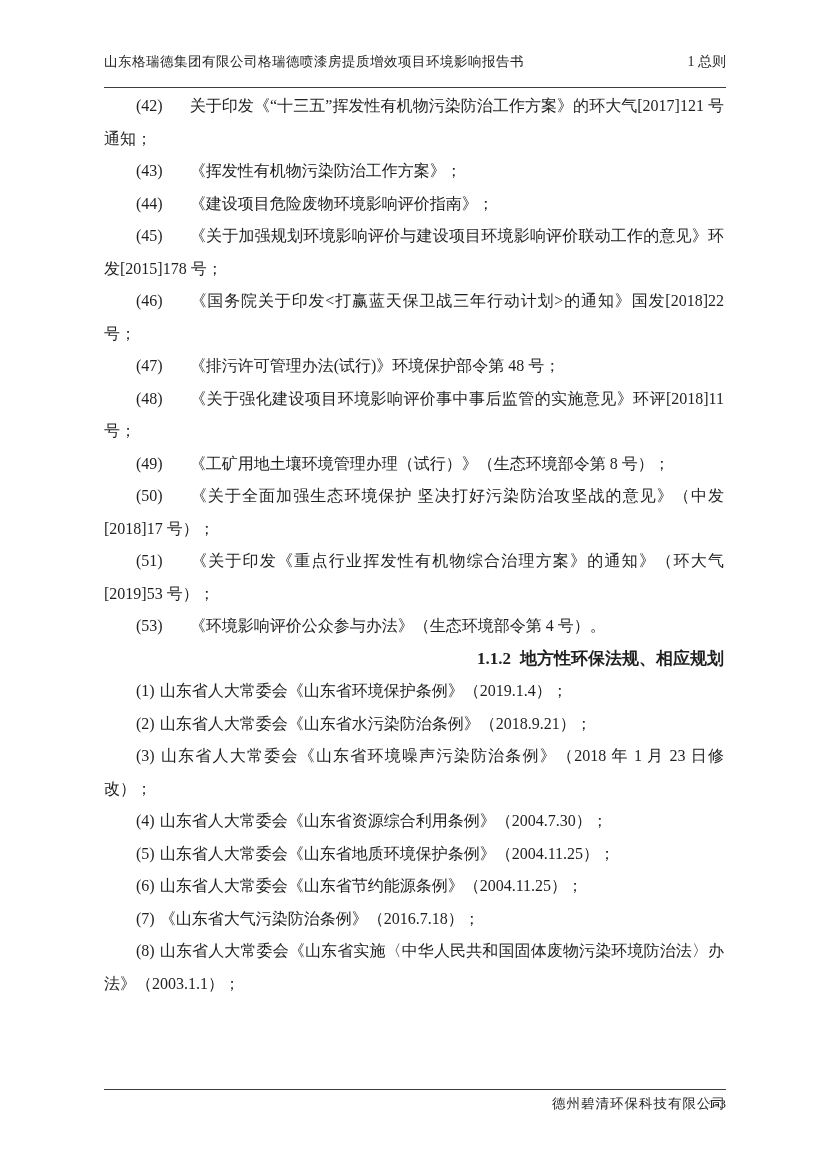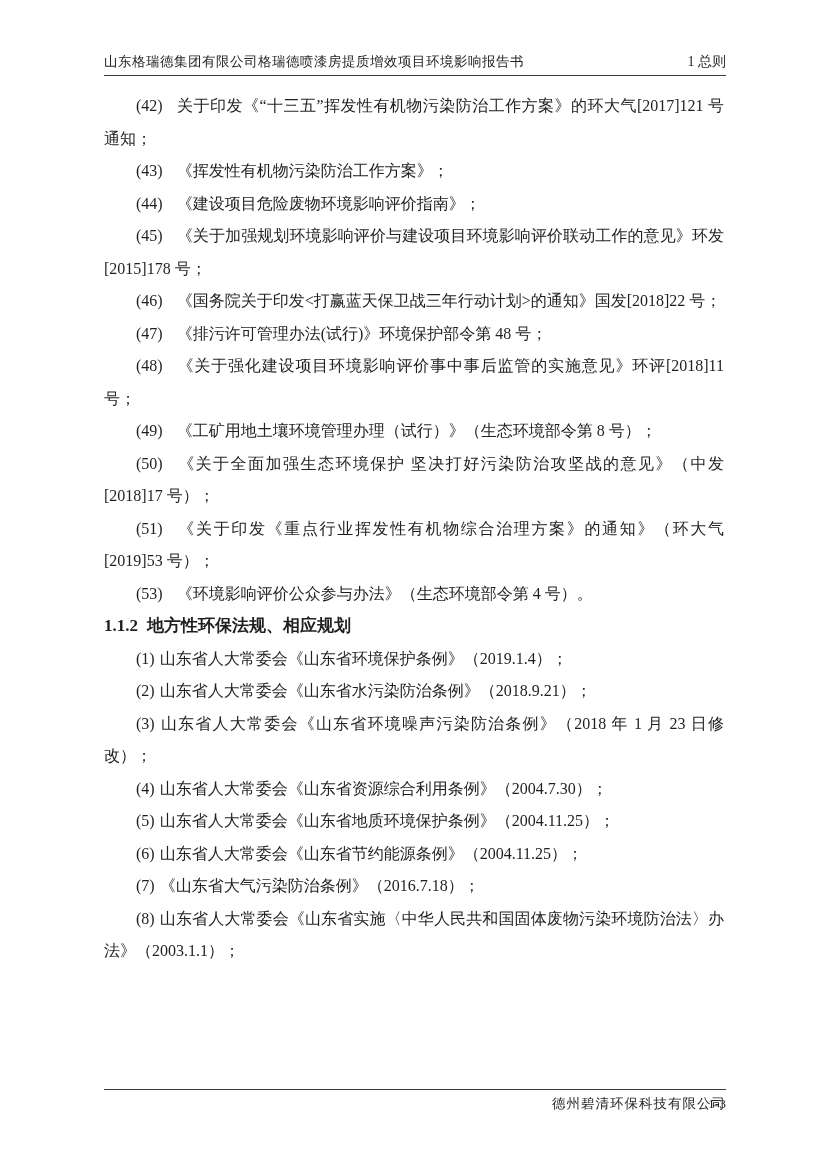--- a/index.html
+++ b/index.html
@@ -19,43 +19,43 @@
   .header {
     position: absolute;
     left: 104px;
     top: 52px;
     width: 622px;
     display: flex;
     justify-content: space-between;
     align-items: flex-end;
     font-size: 13.5px;
     line-height: 19px;
-    padding-bottom: 4px;
+    padding-bottom: 16px;
     border-bottom: 1.5px solid #3d3d3d;
   }
   .header .doc-title { letter-spacing: 0.5px; }
   .header .section-label { font-weight: normal; font-size: 14px; }
   
   .content {
     position: absolute;
     left: 104px;
     top: 90px;
     width: 620px;
     font-size: 16px;
     line-height: 32.5px;
     text-align: justify;
   }
   .content p { margin: 0; text-indent: 32px; }
-  .p-law .num { margin-right: 14px; }
+  .p-law .num { margin-right: 27px; }
   .p-local .num { margin-right: 5px; }
   .section-heading {
     font-size: 17px;
     font-weight: bold;
     line-height: 32.5px;
-    text-align: left;
+    text-align: right;
     font-family: "Liberation Sans", "DejaVu Sans", sans-serif;
   }
   .section-heading .num {
     margin-right: 9px;
     font-family: "Liberation Serif", "DejaVu Serif", serif;
   }
   
   .footer {
     position: absolute;
     left: 104px;

